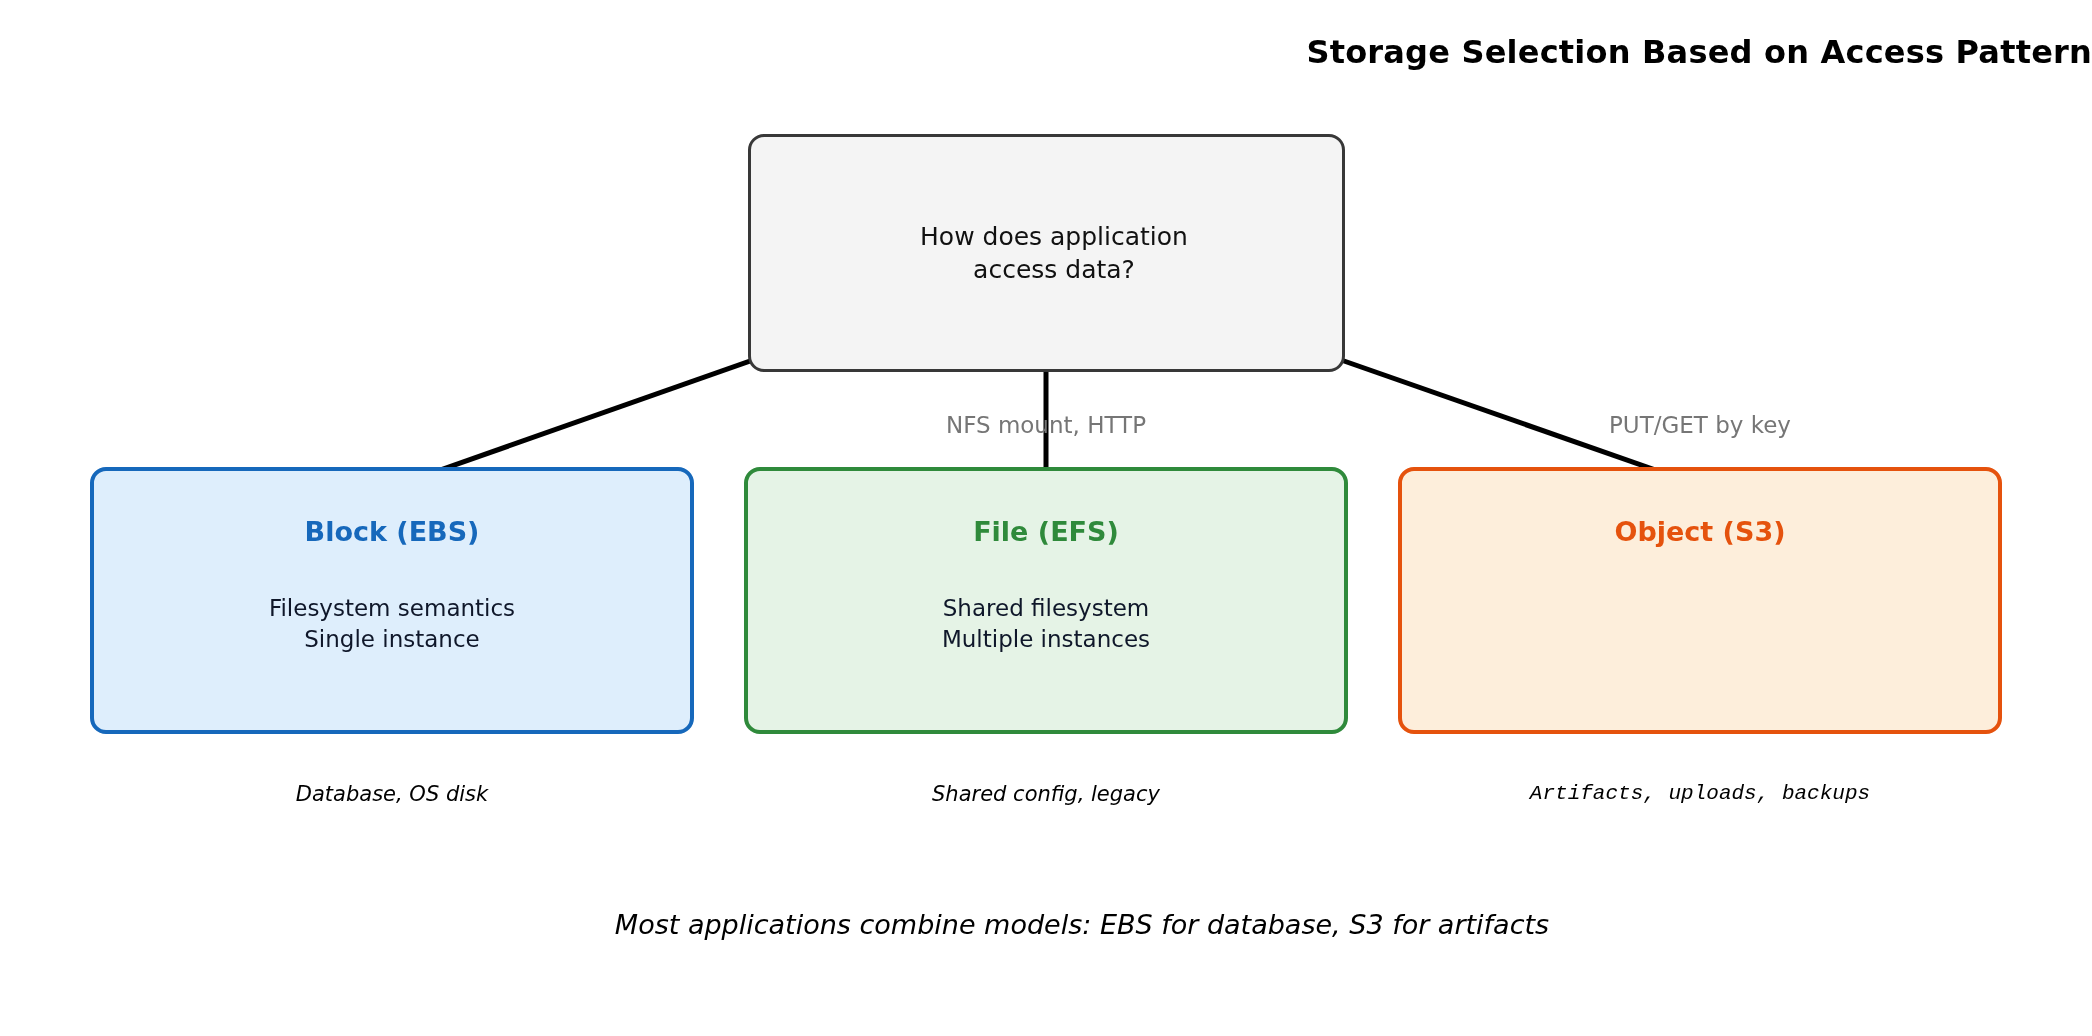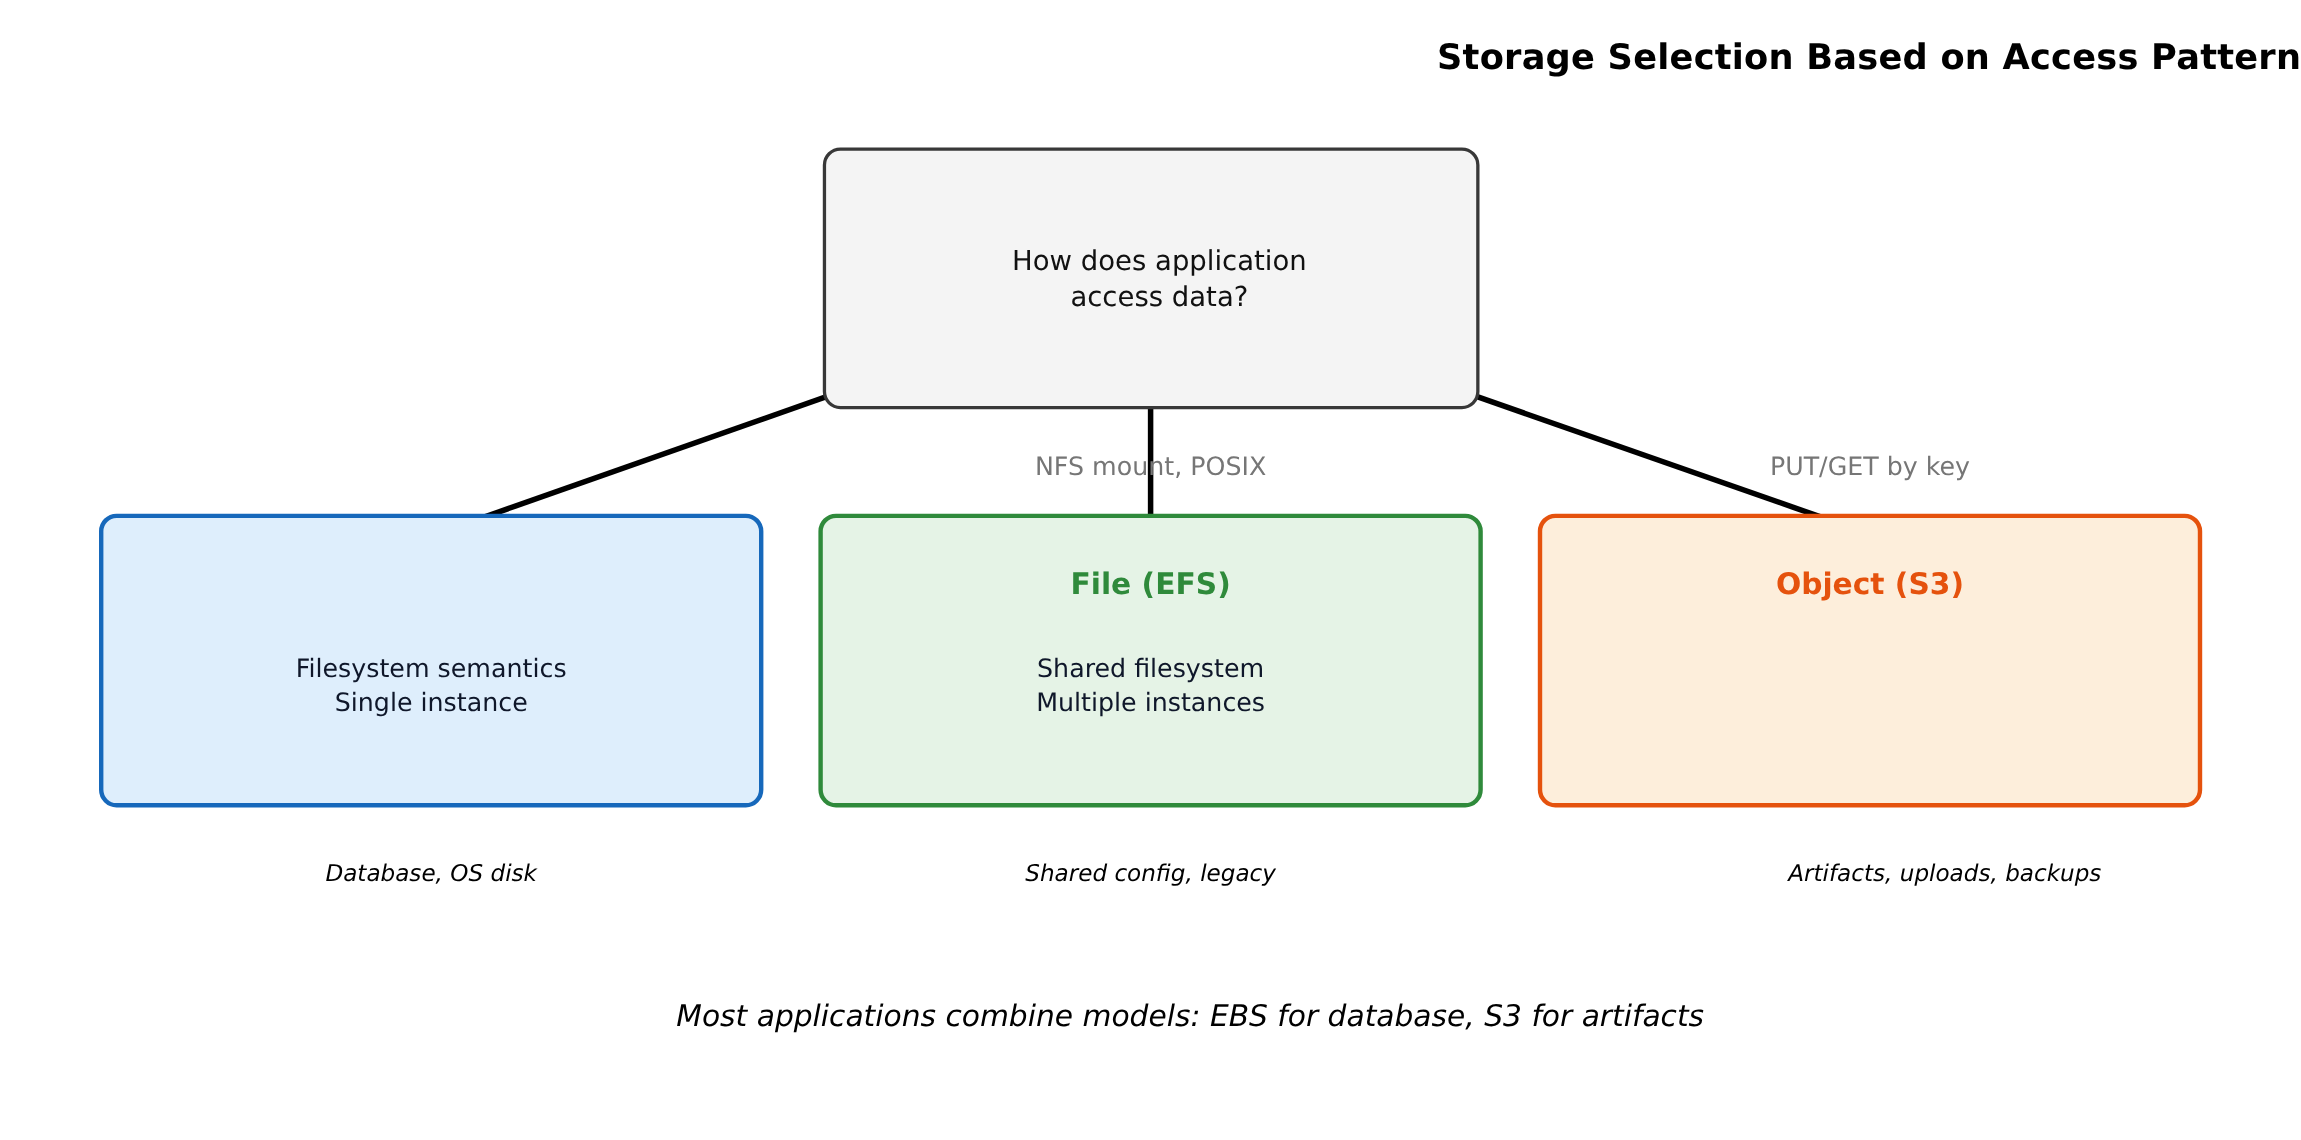--- a/index.html
+++ b/index.html
@@ -119,21 +119,21 @@
     position: absolute;
     top: 782px;
     width: 600px;
     text-align: center;
     font-size: 21px;
     font-style: italic;
     color: #000000;
   }
   #use-case-0 { left: 92px; }
   #use-case-1 { left: 746px; }
-  #use-case-2 { left: 1468px; }
+  #use-case-2 { left: 1400px; font-family: Liberation Mono, monospace; }
 
   
   #footnote {
     position: absolute;
     left: 0;
     top: 909px;
     width: 2092px;
     text-align: center;
     font-size: 27px;
     font-style: italic;
@@ -154,24 +154,25 @@
     <line x1="1324" y1="354" x2="1704" y2="487" stroke="#000000" stroke-width="5"></line>
   </svg>
 
   <div id="decision-box" style="border-color: rgb(56, 56, 56); background-color: rgb(244, 244, 244); padding-left: 15px;">
     <div class="dbox-text">
       <span>How does application</span><br>
       <span>access data?</span>
     </div>
   </div>
 
-  <div class="branch-label" id="branch-label-1" style="color: rgb(118, 118, 118);">NFS mount, POSIX</div>
+  <div class="branch-label" id="branch-label-1" style="color: rgb(118, 118, 118);">NFS mount, HTTP</div>
   <div class="branch-label" id="branch-label-2" style="color: rgb(118, 118, 118);">PUT/GET by key</div>
 
   <div class="option-box" id="option-box-0" style="border-color: rgb(22, 104, 187); background-color: rgb(222, 238, 252);">
+    <div class="option-heading" style="color: rgb(22, 104, 187);">Block (EBS)</div>
     <div class="option-detail">
       <span>Filesystem semantics</span><br>
       <span>Single instance</span>
     </div>
   </div>
 
   <div class="option-box" id="option-box-1" style="border-color: rgb(47, 138, 59); background-color: rgb(229, 243, 230);">
     <div class="option-heading" style="color: rgb(47, 138, 59);">File (EFS)</div>
     <div class="option-detail">
       <span>Shared filesystem</span><br>

